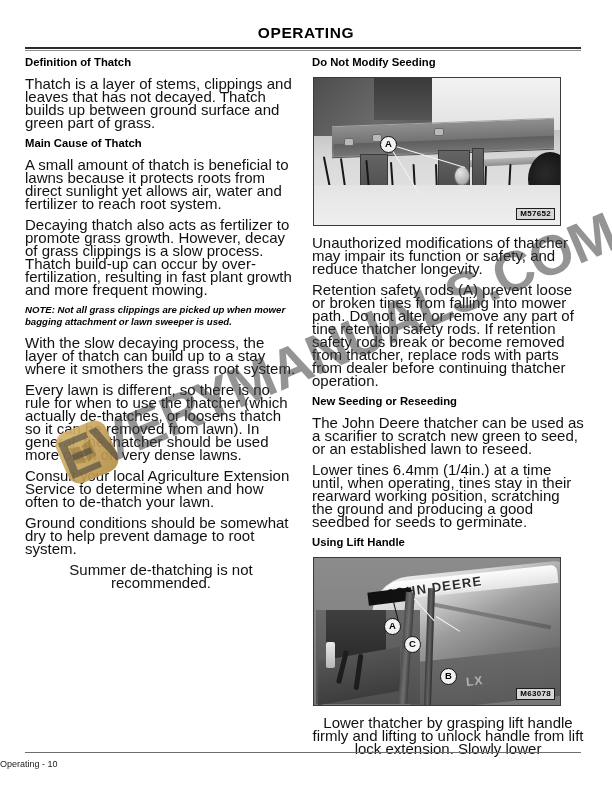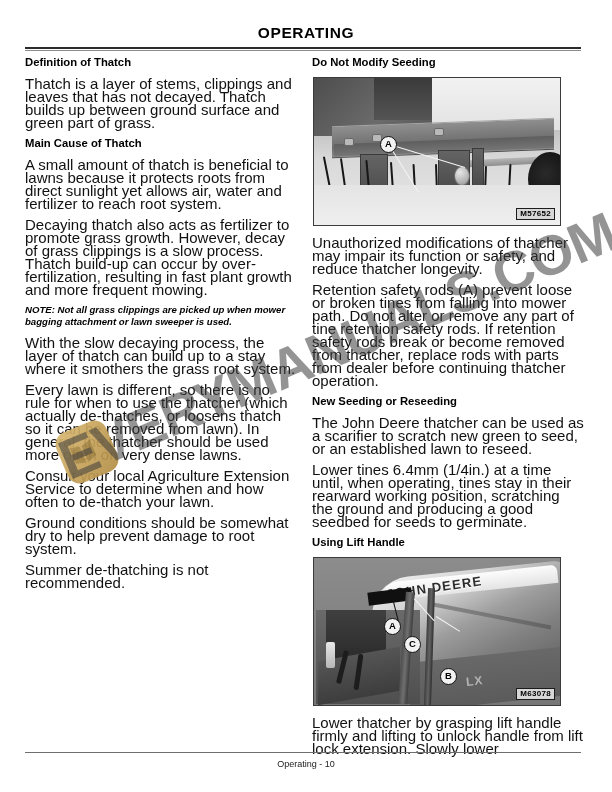--- a/index.html
+++ b/index.html
@@ -78,21 +78,21 @@
     text-align: left;
   }
   p.note {
     font-size: 9.6px;
     line-height: 12.2px;
     margin: 0 0 8px 0;
     font-weight: bold;
     font-style: italic;
     color: #000;
   }
-  p.last { margin-bottom: 0; }
+  p.last { margin-bottom: 0; text-align: center; }
 
   
   .figure {
     position: relative;
     width: 246px;
     height: 147px;
     border: 1px solid #3b3b3b;
     margin: 4px 0 10px 1px;
     overflow: hidden;
     background: #9a9a9a;
@@ -270,21 +270,21 @@
     border-radius: 2px;
   }
 
   
   .footer-rule {
     position:absolute; left: 25px; top: 752px; width: 556px; height: 1px;
     background: #6e6e6e;
   }
   .footer-text {
     position:absolute; left: 0; top: 759px; width: 612px;
-    text-align: center; font-size: 9px; color: #1b1b1b;
+    font-size: 9px; color: #1b1b1b;
   }
 
   
   .watermark {
     position: absolute;
     left: 0; top: 0; width: 612px; height: 792px;
     pointer-events: none;
     z-index: 50;
   }
   .wm-text {

